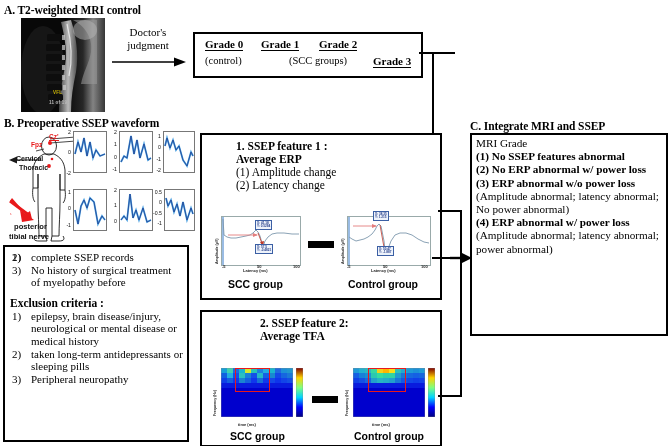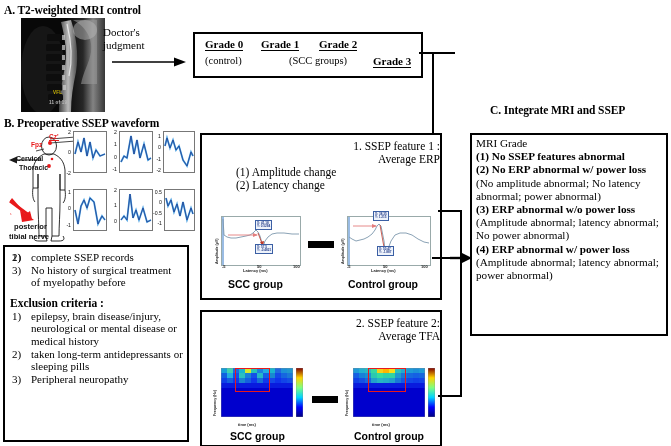--- a/index.html
+++ b/index.html
@@ -12,21 +12,21 @@
 
   
   #mri-image{left:21px;top:18px;width:84px;height:94px;overflow:hidden;
      background:#0a0a0a;}
   #mri-image .mlabel{position:absolute;left:32px;top:72px;color:#c8b200;font-size:4.5px;
      font-family:"Liberation Sans",sans-serif;font-weight:bold;letter-spacing:0.2px;}
   #mri-image .mlabel2{position:absolute;left:28px;top:82px;color:#b9b9b9;font-size:4.5px;
      font-family:"Liberation Sans",sans-serif;font-weight:bold;letter-spacing:0.2px;}
 
   
-  #doctors-judgment{left:103px;top:26px;width:90px;font-size:11px;line-height:12.5px;}
+  #doctors-judgment{left:103px;top:26px;width:90px;text-align:center;font-size:11px;line-height:12.5px;}
   #judgment-arrow{left:112px;top:57px;width:74px;height:10px;}
 
   
   #grade-box{left:193px;top:32px;width:226px;height:42px;border:2.4px solid #000;background:#fff;}
   #grade-box .row1{position:absolute;left:0;top:4px;width:100%;}
   #grade-box .gcell{position:absolute;font-weight:bold;font-size:11px;
       border-bottom:1.4px solid #000;padding-bottom:0px;}
   #grade-box .row2{position:absolute;top:21px;left:0;width:100%;font-size:10.5px;}
 
   
@@ -45,41 +45,41 @@
   #criteria-box .hd{font-weight:bold;font-size:11.5px;margin-bottom:1px;}
   #criteria-box ol{margin:0;padding:0;list-style:none;}
   #criteria-box li{font-size:11px;line-height:12.6px;position:relative;padding-left:21px;margin-bottom:0px;}
   #criteria-box li .num{position:absolute;left:2px;top:0;}
   #criteria-box .gap{height:8px;}
 
   
   #feature1-box{left:200px;top:133px;width:238px;height:163px;border:2.6px solid #000;background:#fff;}
   #feature2-box{left:200px;top:310px;width:238px;height:133px;border:2.6px solid #000;background:#fff;}
   .fhead{padding-top:5px;padding-left:34px;font-size:11.5px;line-height:13px;}
-  .fhead .b{font-weight:normal;text-align:right;}
+  .fhead .b{font-weight:bold;}
   .fhead .p{font-weight:normal;}
-  #feature2-box .fhead{padding-left:38px;}
+  #feature2-box .fhead{padding-left:58px;}
 
   .grouplbl{position:absolute;font-family:"Liberation Sans",sans-serif;font-weight:bold;font-size:10.5px;}
 
   .minus-sign{position:absolute;background:#000;}
 
   
   .erp-plot{position:absolute;background:#fff;}
   .erp-frame{position:absolute;border:0.7px solid #9aa;background:#fff;}
   .axlbl{position:absolute;font-family:"Liberation Sans",sans-serif;font-size:4px;color:#222;font-weight:bold;}
   .ylab-rot{position:absolute;transform:rotate(-90deg);transform-origin:left top;
      font-family:"Liberation Sans",sans-serif;font-size:3.6px;color:#222;font-weight:bold;white-space:nowrap;}
   .datatip{position:absolute;border:0.7px solid #3b5fa4;background:#eef3fb;color:#27408b;
      font-family:"Liberation Sans",sans-serif;font-size:3.1px;line-height:3.4px;padding:0.5px 1px;
      font-weight:bold;white-space:nowrap;}
   .redbox{position:absolute;border:1.1px solid #e8191b;}
 
   
-  #section-c-title{left:470px;top:104px;margin-left:20px;}
+  #section-c-title{left:470px;top:120px;}
   #integrate-box{left:470px;top:133px;width:198px;height:203px;border:2.6px solid #000;background:#fff;
       box-sizing:border-box;padding:2px 3px 0 4px;}
   #integrate-box .line{font-size:11.2px;line-height:13.2px;}
   #integrate-box .hl{font-weight:bold;}
 
   
   .conn{position:absolute;background:#000;}
   #final-arrow{position:absolute;}
 </style>
 </head>
@@ -530,18 +530,17 @@
   <line x1="0" y1="8" x2="16" y2="8" stroke="#000" stroke-width="2.4"></line>
   <polygon points="22,8 12,3 12,13" fill="#000"></polygon>
 </svg>
 
 <div class="abs sec-title" id="section-c-title">C. Integrate MRI and SSEP</div>
 
 <div class="abs" id="integrate-box">
   <div class="line">MRI Grade</div>
   <div class="line hl">(1) No SSEP features abnormal</div>
   <div class="line hl">(2) No ERP abnormal w/ power loss</div>
-  <div class="line">(No amplitude abnormal; No latency abnormal; power abnormal)</div>
   <div class="line hl">(3) ERP abnormal w/o power loss</div>
   <div class="line">(Amplitude abnormal; latency abnormal; No power abnormal)</div>
   <div class="line hl">(4) ERP abnormal w/ power loss</div>
   <div class="line">(Amplitude abnormal; latency abnormal; power abnormal)</div>
 </div>
 
 </body></html>

